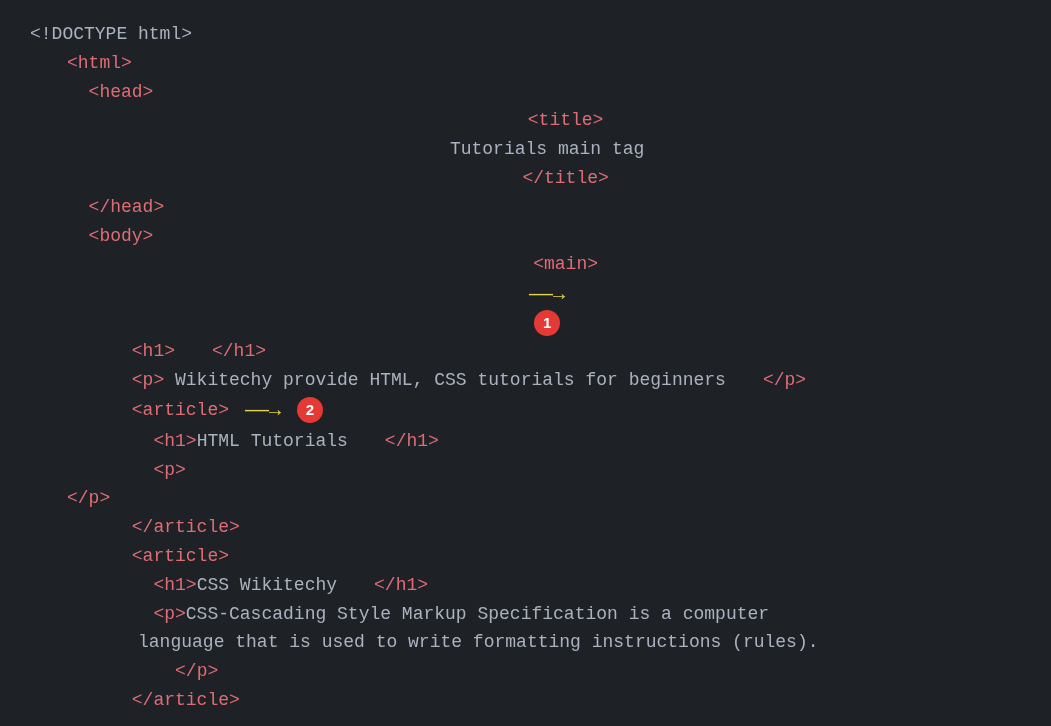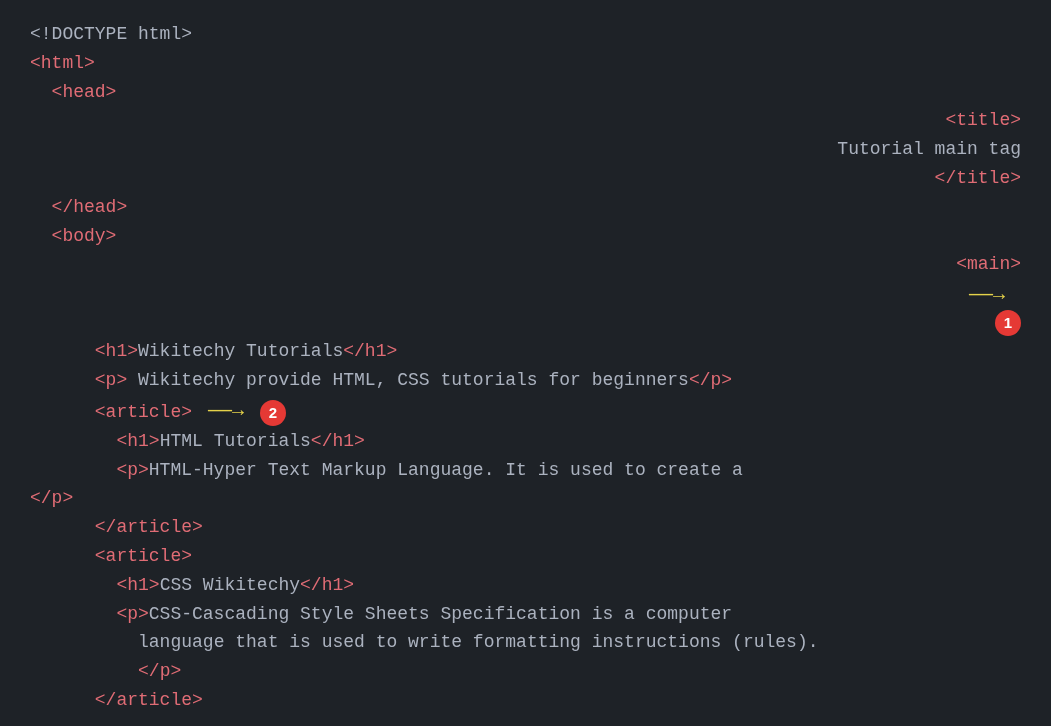--- a/index.html
+++ b/index.html
@@ -18,31 +18,31 @@
       min-height: 726px;
       width: 1051px;
     }
 
     .code-block {
       display: block;
     }
 
     .line {
       display: flex;
-      align-items: flex-end;
+      align-items: center;
       white-space: pre;
       flex-wrap: wrap;
     }
 
     .indent1 { padding-left: 2ch; }
     .indent2 { padding-left: 4ch; flex-direction: column; }
     .indent3 { padding-left: 6ch; }
     .indent4 { padding-left: 8ch; }
 
-    .tag { color: #e06c75; }
+    .tag { color: #e06c75; margin-left: 37px; }
     .text { color: #abb2bf; }
 
     .arrow {
       display: inline-block;
       color: #e5d24a;
       font-size: 20px;
       margin: 0 4px;
     }
 
     .badge {
@@ -73,73 +73,73 @@
 
   <div class="line">
     <span class="tag">&lt;html&gt;</span>
   </div>
 
   <div class="line indent1">
     <span class="tag">&lt;head&gt;</span>
   </div>
 
   <div class="line indent2">
-    <span class="tag">&lt;title&gt;</span><span class="text">Tutorial main tag</span><span class="tag">&lt;/title&gt;</span>
+    <span class="tag">&lt;title&gt;</span><span class="text">Tutorials main tag</span><span class="tag">&lt;/title&gt;</span>
   </div>
 
   <div class="line indent1">
     <span class="tag">&lt;/head&gt;</span>
   </div>
 
   <div class="line indent1">
     <span class="tag">&lt;body&gt;</span>
   </div>
 
   <div class="line indent2">
     <span class="tag">&lt;main&gt;</span><span class="arrow"> ——→ </span><span class="badge">1</span>
   </div>
 
   <div class="line indent3">
-    <span class="tag">&lt;h1&gt;</span><span class="text">Wikitechy Tutorials</span><span class="tag">&lt;/h1&gt;</span>
+    <span class="tag">&lt;h1&gt;</span><span class="tag">&lt;/h1&gt;</span>
   </div>
 
   <div class="line indent3">
     <span class="tag">&lt;p&gt;</span><span class="text"> Wikitechy provide HTML, CSS tutorials for beginners</span><span class="tag">&lt;/p&gt;</span>
   </div>
 
   <div class="line indent3">
     <span class="tag">&lt;article&gt;</span><span class="arrow"> ——→ </span><span class="badge">2</span>
   </div>
 
   <div class="line indent4">
     <span class="tag">&lt;h1&gt;</span><span class="text">HTML Tutorials</span><span class="tag">&lt;/h1&gt;</span>
   </div>
 
   <div class="line indent4">
-    <span class="tag">&lt;p&gt;</span><span class="text">HTML-Hyper Text Markup Language. It is used to create a</span>
+    <span class="tag">&lt;p&gt;</span>
   </div>
 
   <div class="line">
     <span class="tag">&lt;/p&gt;</span>
   </div>
 
   <div class="line indent3">
     <span class="tag">&lt;/article&gt;</span>
   </div>
 
   <div class="line indent3">
     <span class="tag">&lt;article&gt;</span>
   </div>
 
   <div class="line indent4">
     <span class="tag">&lt;h1&gt;</span><span class="text">CSS Wikitechy</span><span class="tag">&lt;/h1&gt;</span>
   </div>
 
   <div class="line indent4">
-    <span class="tag">&lt;p&gt;</span><span class="text">CSS-Cascading Style Sheets Specification is a computer</span>
+    <span class="tag">&lt;p&gt;</span><span class="text">CSS-Cascading Style Markup Specification is a computer</span>
   </div>
 
   <div class="line">
     <span class="text">&nbsp;&nbsp;&nbsp;&nbsp;&nbsp;&nbsp;&nbsp;&nbsp;&nbsp;&nbsp;language that is used to write formatting instructions (rules).</span>
   </div>
 
   <div class="line">
     <span class="text">&nbsp;&nbsp;&nbsp;&nbsp;&nbsp;&nbsp;&nbsp;&nbsp;&nbsp;&nbsp;</span><span class="tag">&lt;/p&gt;</span>
   </div>
 

